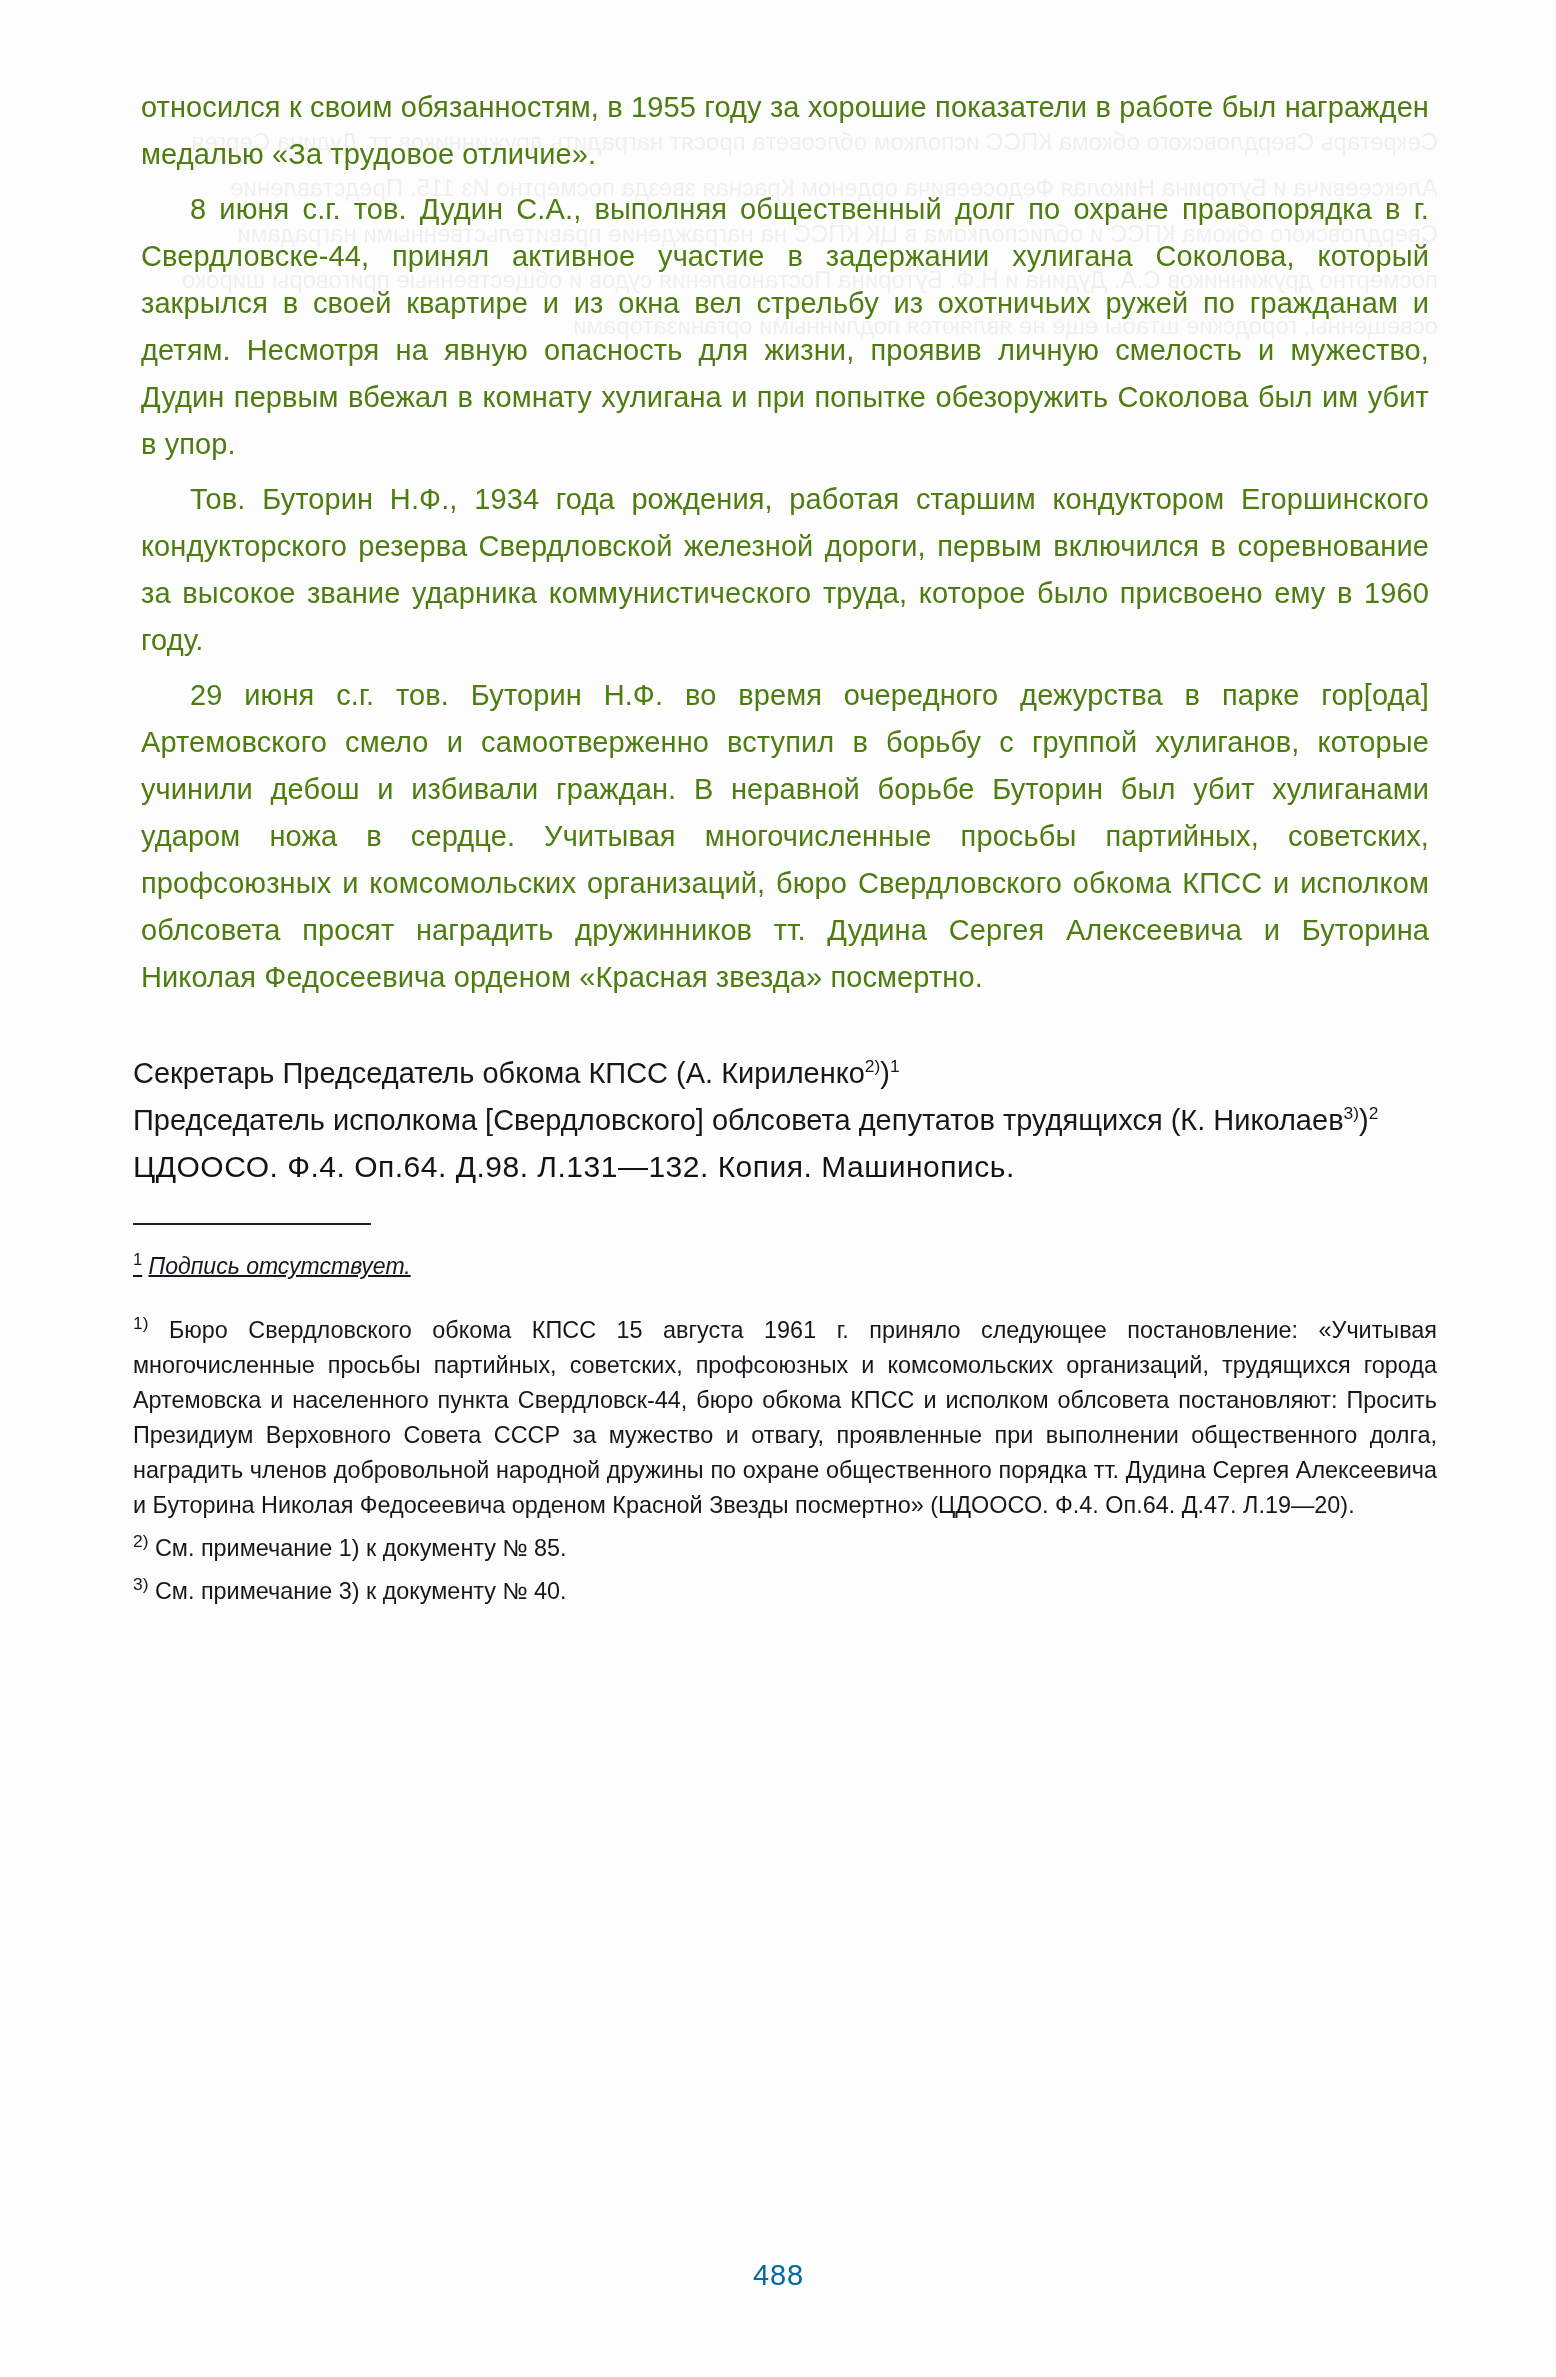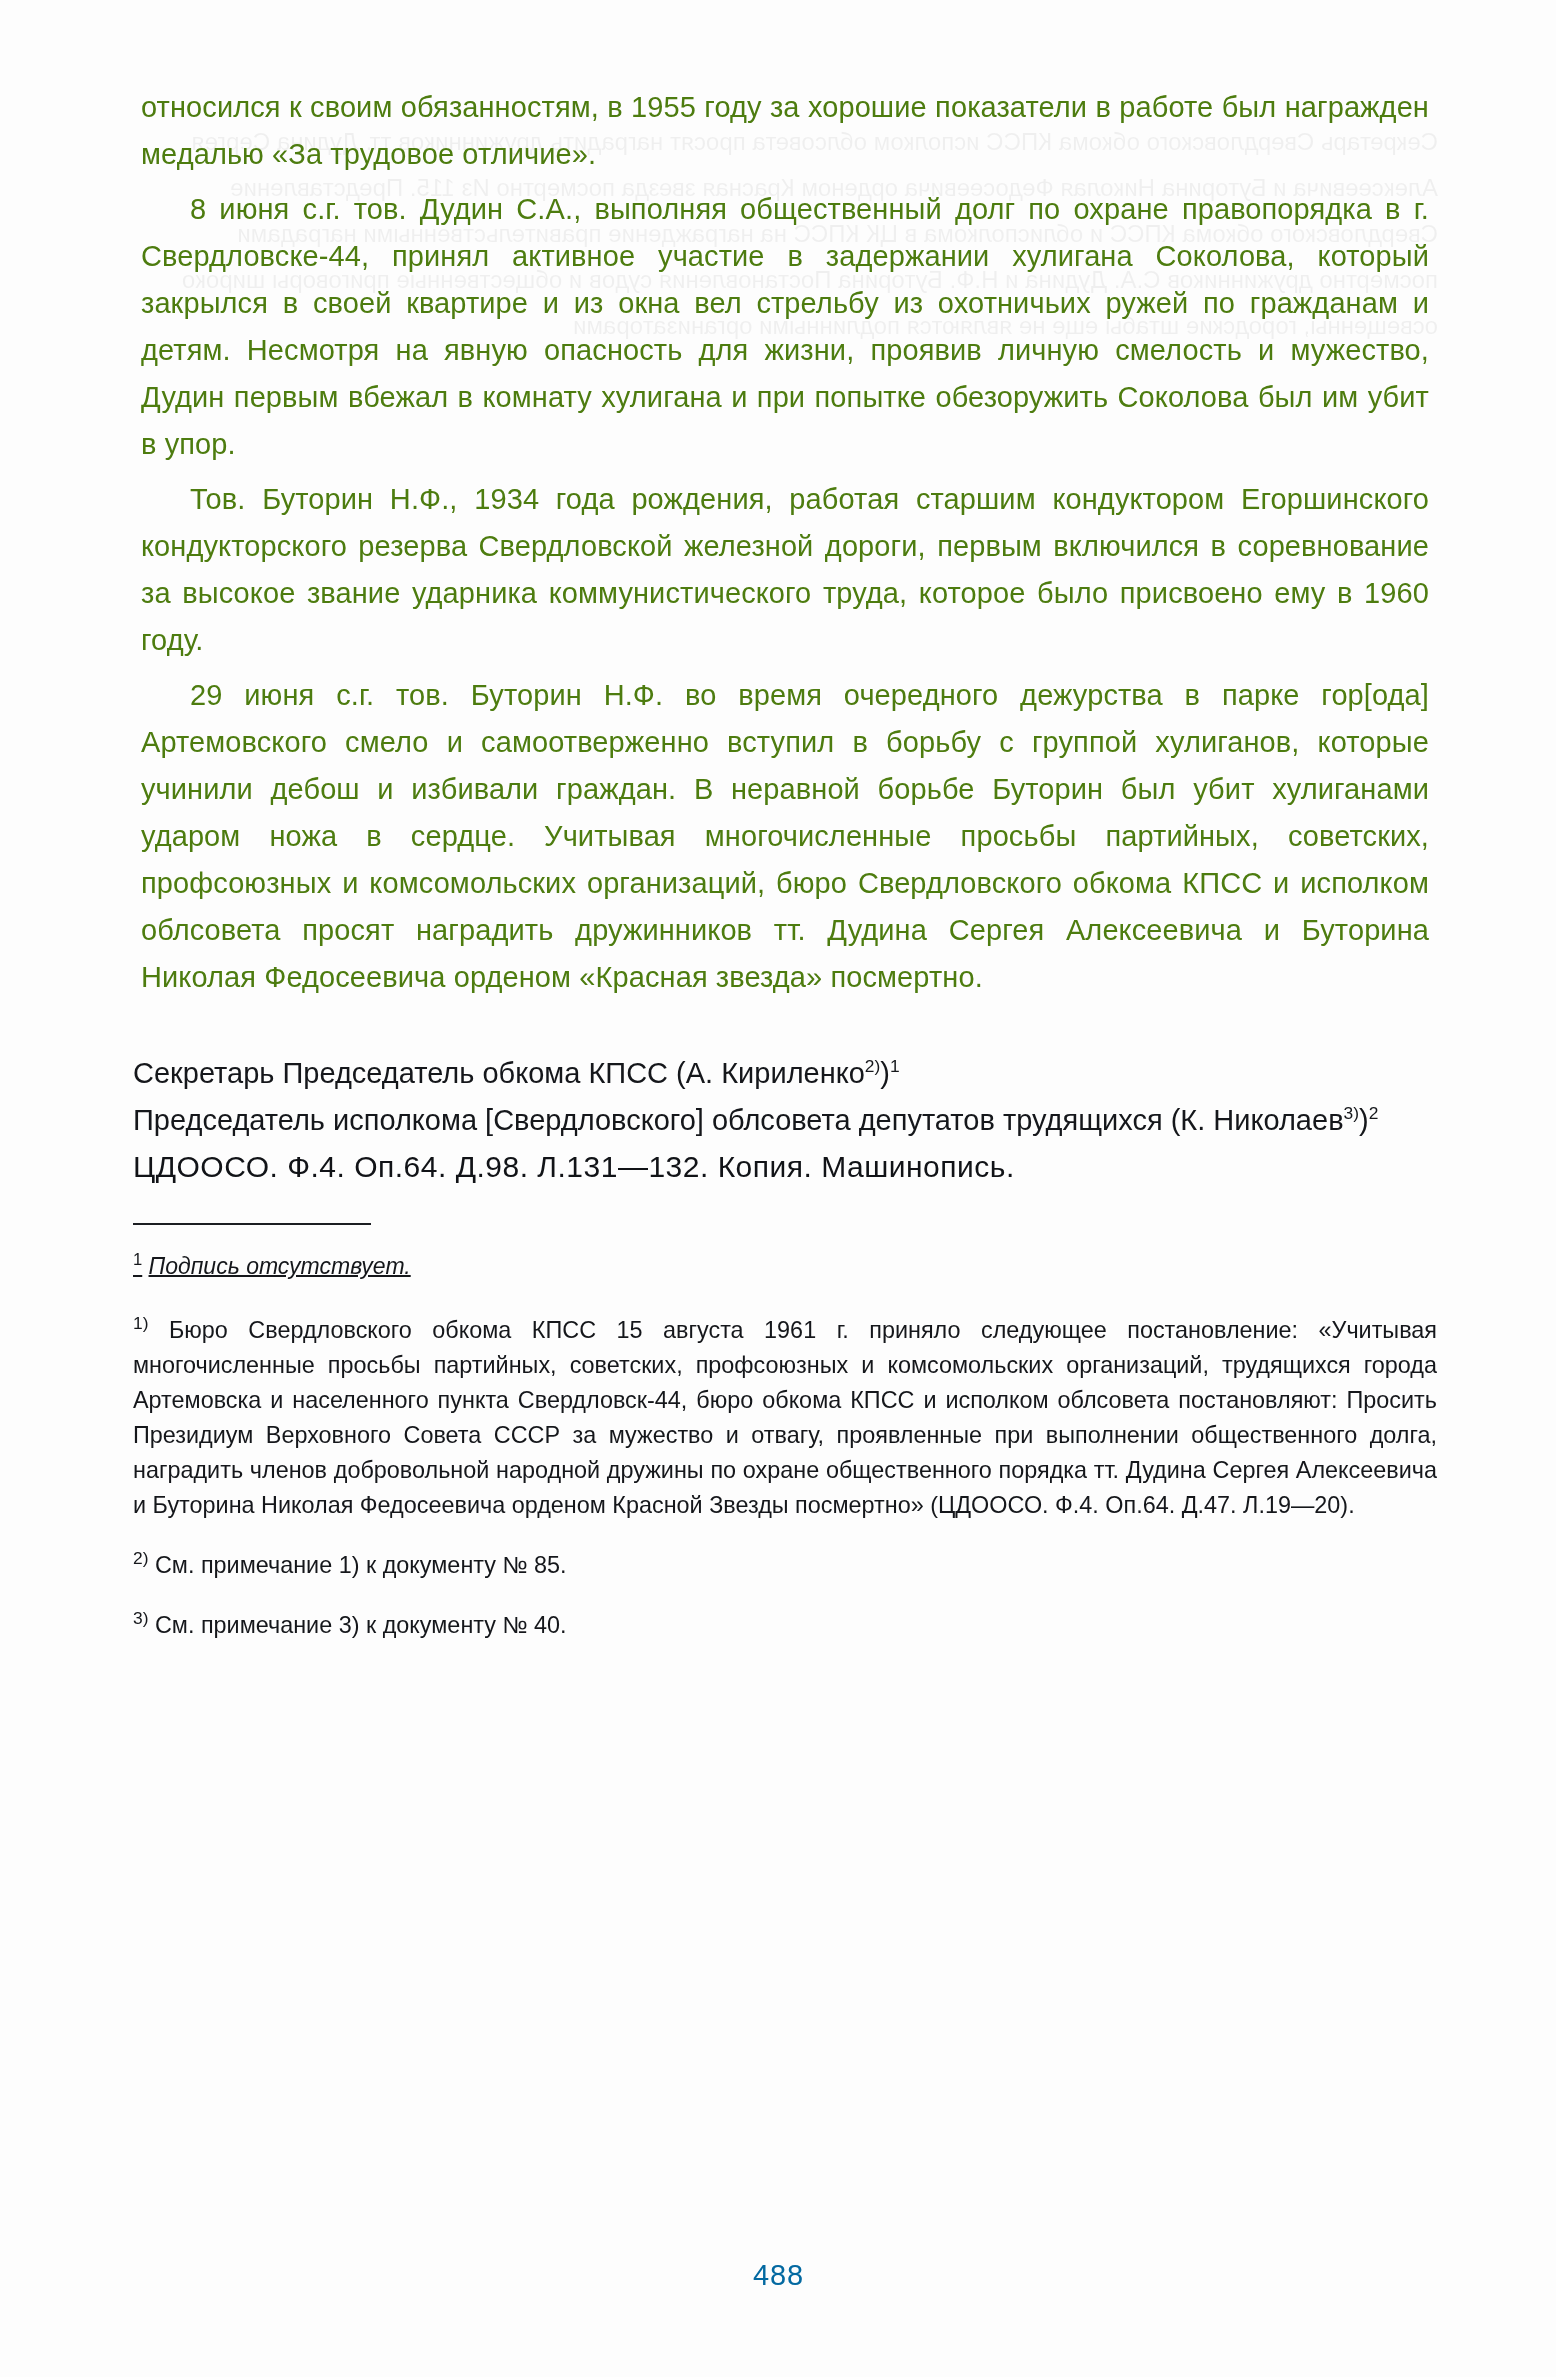--- a/index.html
+++ b/index.html
@@ -100,21 +100,21 @@
     font-size: 23.4px;
     line-height: 35px;
     text-align: justify;
     color: #15171b;
   }
   .fn-block .sup {
     font-size: 17.4px;
     vertical-align: super;
   }
   .fn-small {
-    margin-top: 18px;
+    margin-top: 1px;
     font-size: 23.4px;
     line-height: 35px;
     color: #15171b;
   }
   .fn-small .sup {
     font-size: 17.4px;
     vertical-align: super;
   }
   sup.ref {
     font-size: 17.4px;

